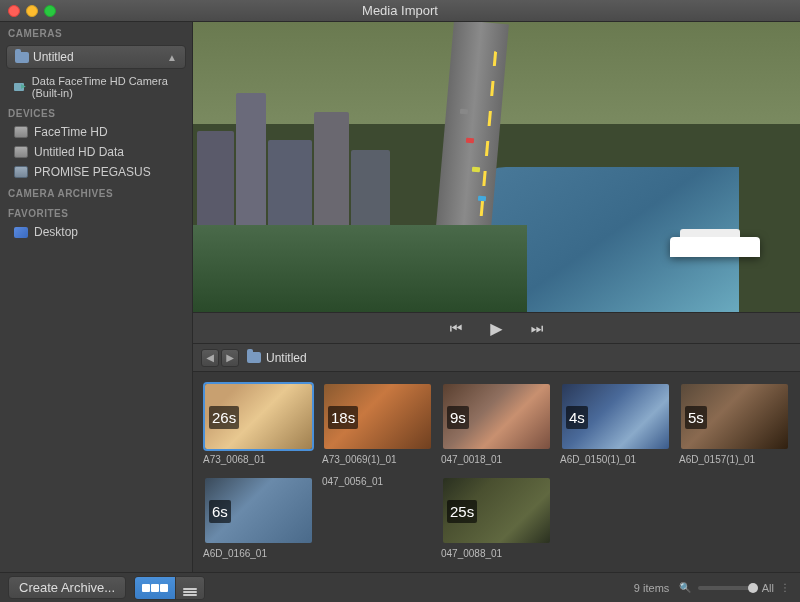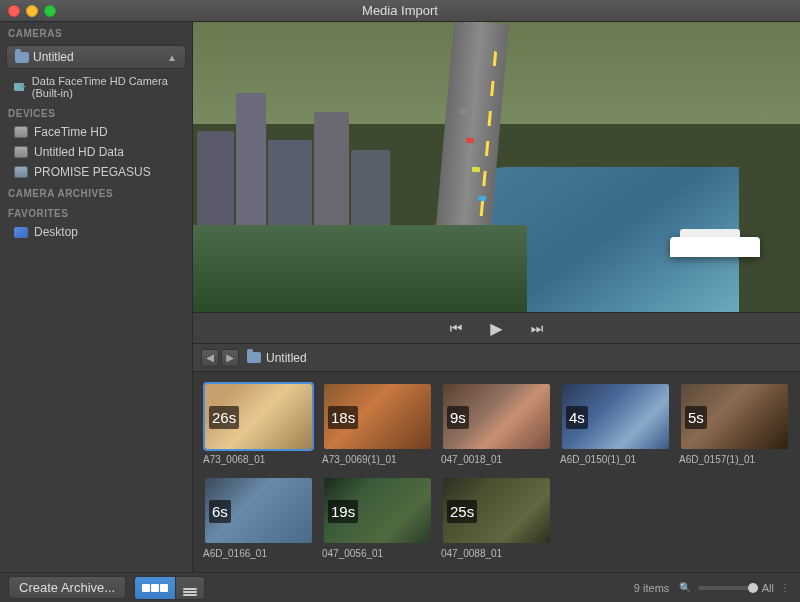--- a/index.html
+++ b/index.html
@@ -479,24 +479,20 @@
             <div class="thumb-label">A6D_0157(1)_01</div>
           </div>
           <div class="thumb-item">
             <div class="thumb-wrapper">
               <div class="thumb-canvas t7"></div>
               <div class="thumb-duration">6s</div>
             </div>
             <div class="thumb-label">A6D_0166_01</div>
           </div>
           <div class="thumb-item">
-            <div class="thumb-wrapper">
-              <div class="thumb-canvas t8"></div>
-              <div class="thumb-duration">19s</div>
-            </div>
             <div class="thumb-label">047_0056_01</div>
           </div>
           <div class="thumb-item">
             <div class="thumb-wrapper">
               <div class="thumb-canvas t9"></div>
               <div class="thumb-duration">25s</div>
             </div>
             <div class="thumb-label">047_0088_01</div>
           </div>
         </div>

